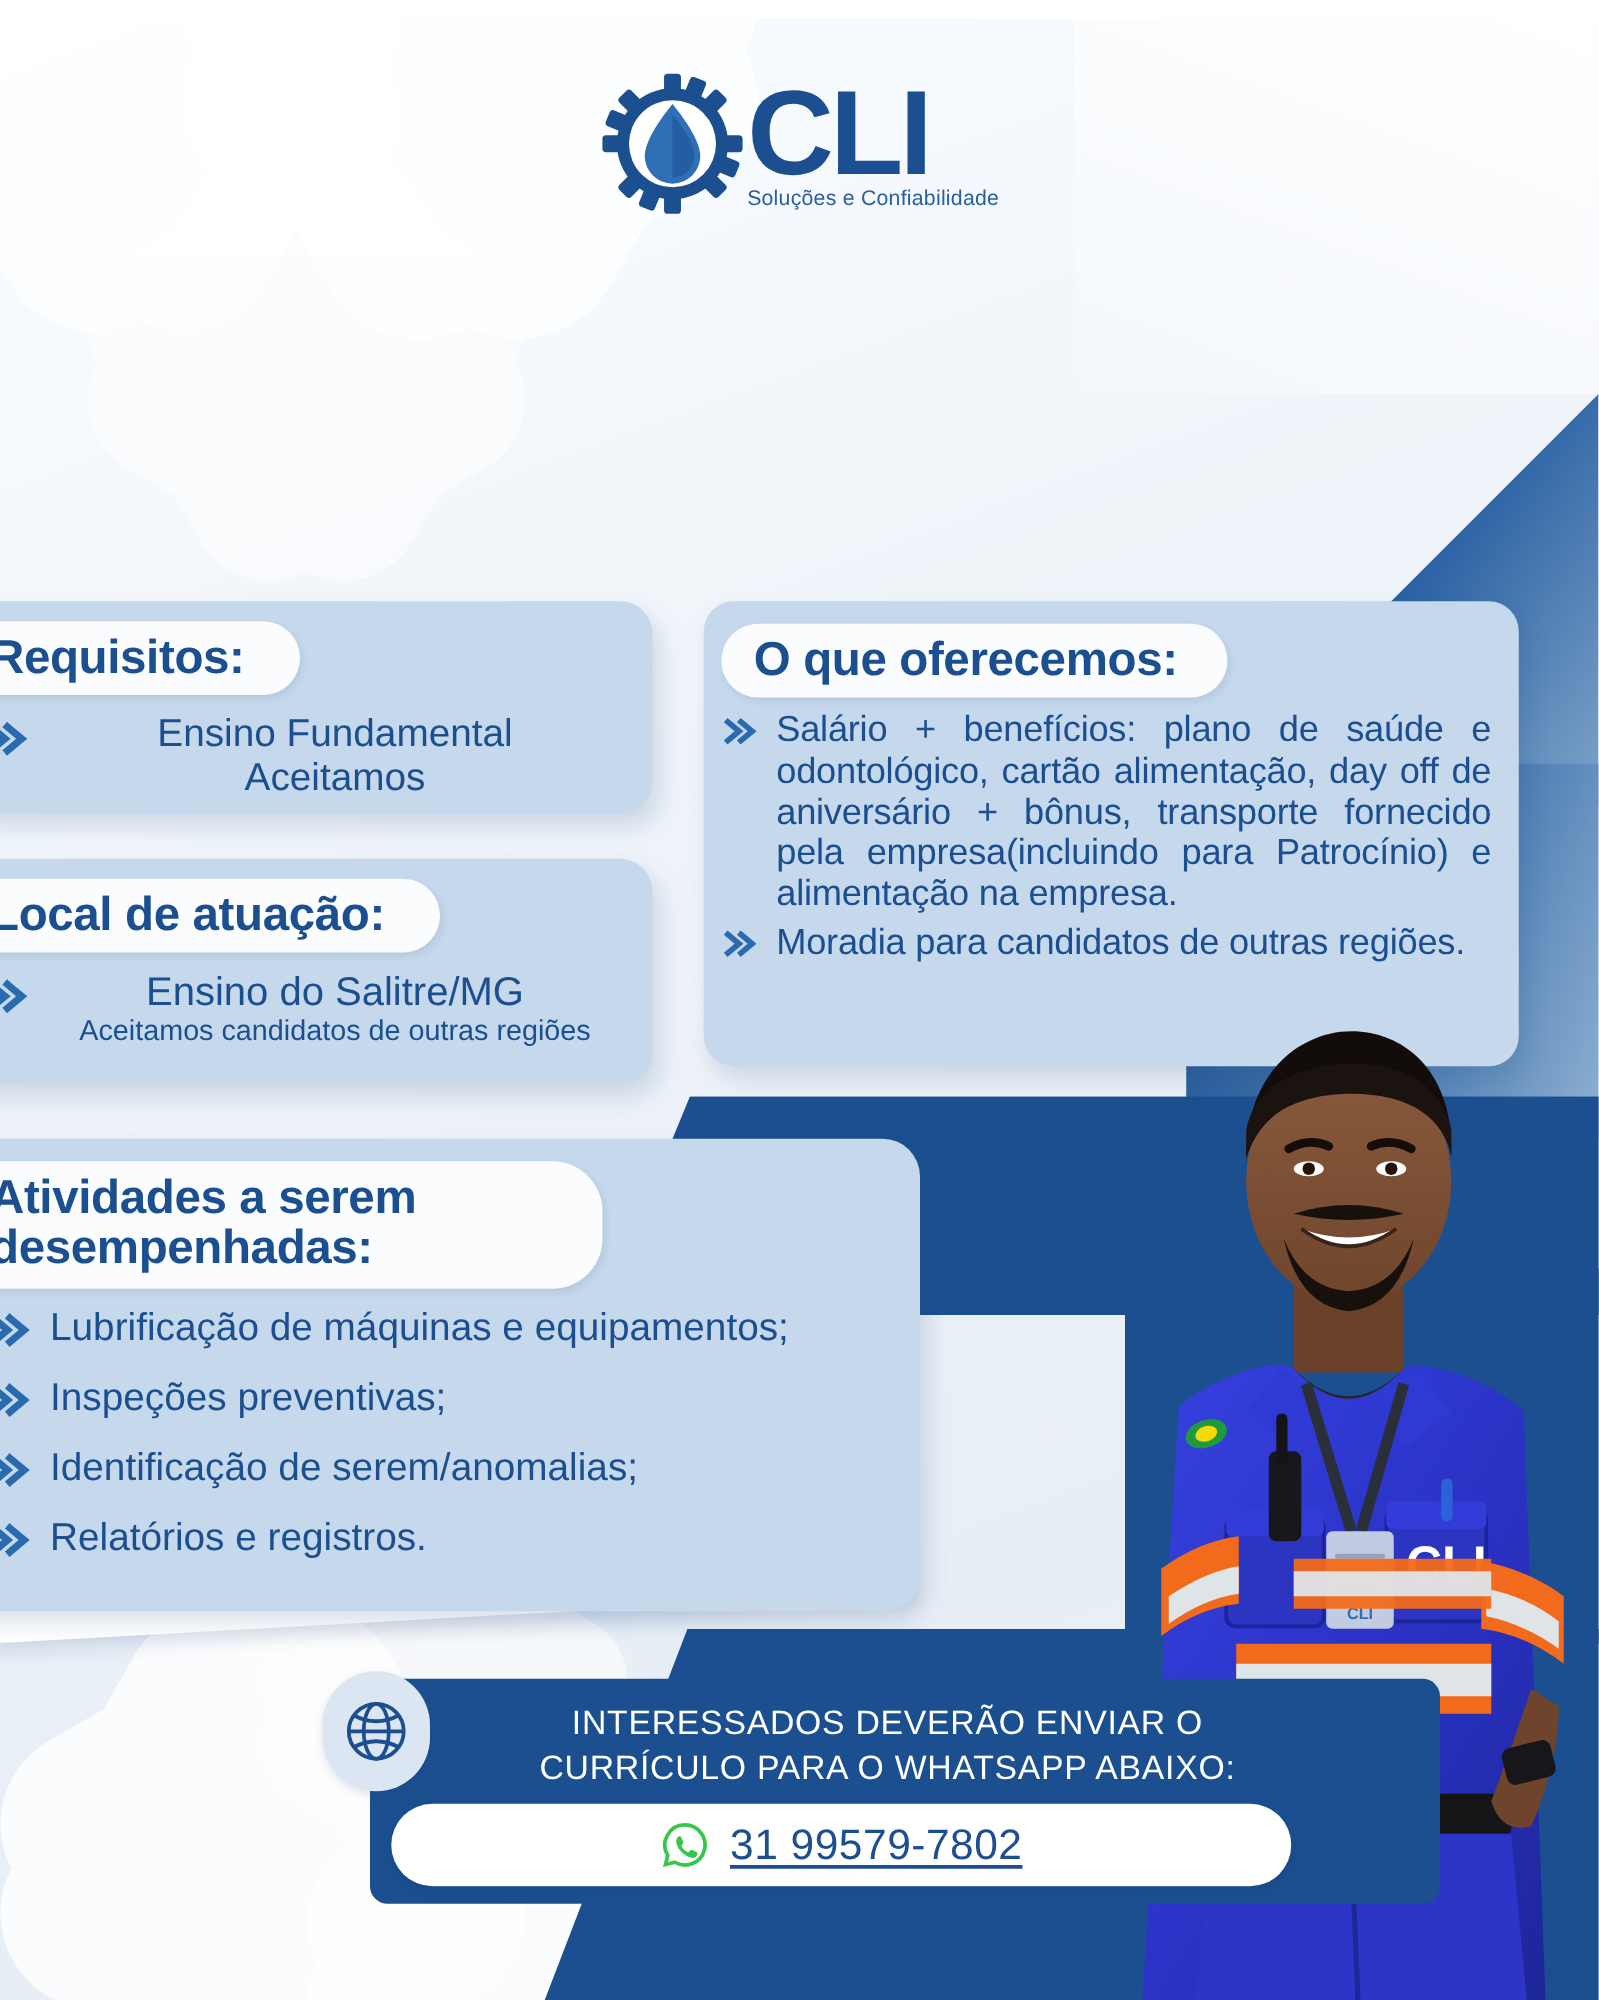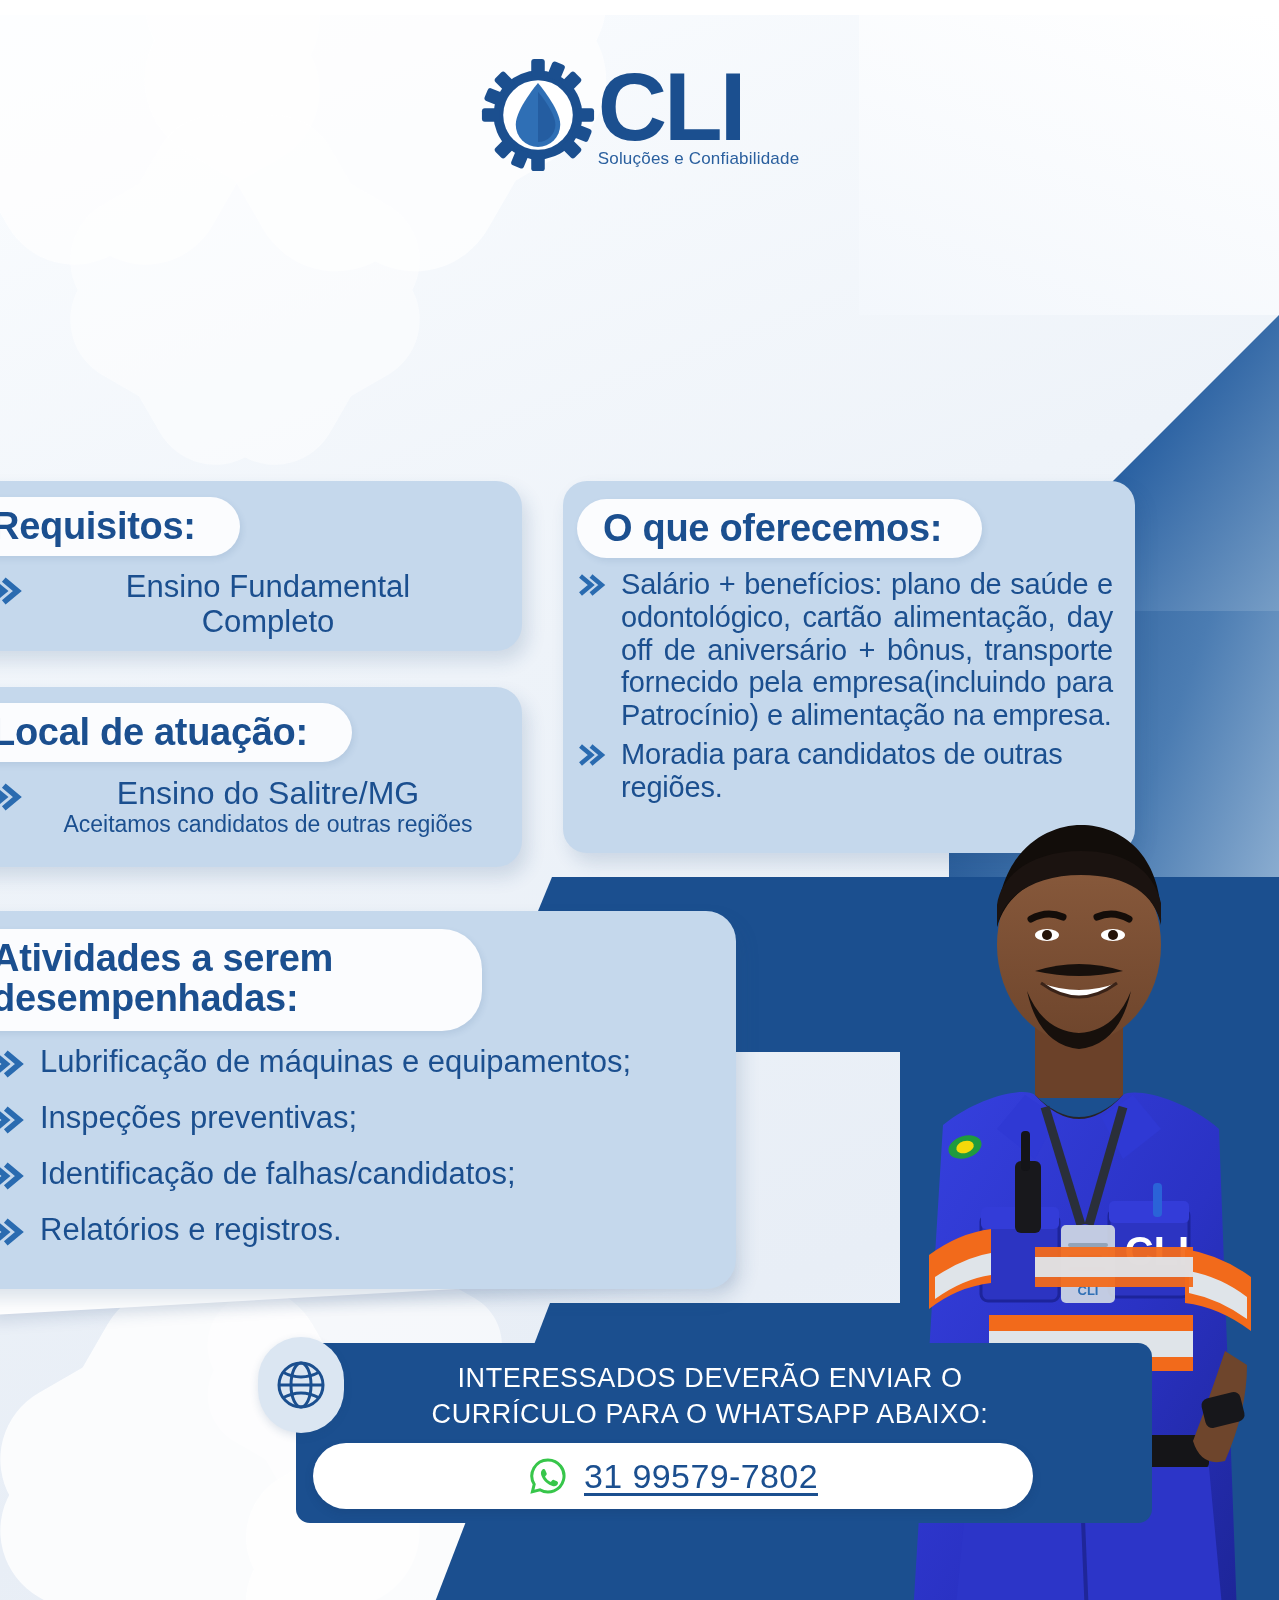--- a/index.html
+++ b/index.html
@@ -133,21 +133,21 @@
   .card .pill h2 {
     font-size: 38px; font-weight: 700; color: #1b4f8f;
     white-space: nowrap; letter-spacing: -.3px;
   }
   .card .pill h2.two-line { white-space: normal; line-height: 1.05; }
 
   .card-requisitos { left: -34px; top: 466px; width: 556px; height: 170px;
                      border-radius: 0 26px 26px 0; padding-top: 16px; }
   .card-local      { left: -34px; top: 672px; width: 556px; height: 180px;
                      border-radius: 0 26px 26px 0; padding-top: 16px; }
-  .card-ofere      { left: 563px; top: 466px; width: 572px; height: 372px;
+  .card-ofere      { left: 563px; top: 466px; width: 652px; height: 372px;
                      border-radius: 24px; padding-top: 18px; }
   .card-ativ       { left: -34px; top: 896px; width: 770px; height: 378px;
                      border-radius: 0 30px 30px 0; padding-top: 18px; }
 
   .card-ofere .pill { border-radius: 40px; margin-left: 14px; padding: 8px 40px 8px 26px; }
   .card-ativ .pill  { padding: 10px 60px 12px 26px; }
 
   
   .body-rows { padding: 14px 24px 0 20px; }
   .row { display: flex; align-items: flex-start; gap: 14px; }
@@ -258,21 +258,21 @@
     <div class="body-rows">
       <div class="row">
         <svg class="chev" viewBox="0 0 40 40">
           <g fill="none" stroke="#2a6bb0" stroke-width="6" stroke-linecap="square">
             <polyline points="7,10 19,20 7,30"></polyline>
               <polyline points="21,10 33,20 21,30"></polyline>
           </g>
         </svg>
         <div class="center-text">
           <div class="l1">Ensino Fundamental</div>
-          <div class="l1">Completo</div>
+          <div class="l1">Aceitamos</div>
         </div>
       </div>
     </div>
   </div>
 
   <div class="card card-local">
     <div class="pill">
       <h2>Local de atuação:</h2>
     </div>
     <div class="body-rows">
@@ -340,21 +340,21 @@
         </svg>
         <div class="act-text">Inspeções preventivas;</div>
       </div>
       <div class="row">
         <svg class="chev" viewBox="0 0 40 40">
           <g fill="none" stroke="#2a6bb0" stroke-width="6" stroke-linecap="square">
             <polyline points="7,10 19,20 7,30"></polyline>
               <polyline points="21,10 33,20 21,30"></polyline>
           </g>
         </svg>
-        <div class="act-text">Identificação de falhas/candidatos;</div>
+        <div class="act-text">Identificação de serem/anomalias;</div>
       </div>
       <div class="row">
         <svg class="chev" viewBox="0 0 40 40">
           <g fill="none" stroke="#2a6bb0" stroke-width="6" stroke-linecap="square">
             <polyline points="7,10 19,20 7,30"></polyline>
               <polyline points="21,10 33,20 21,30"></polyline>
           </g>
         </svg>
         <div class="act-text">Relatórios e registros.</div>
       </div>

